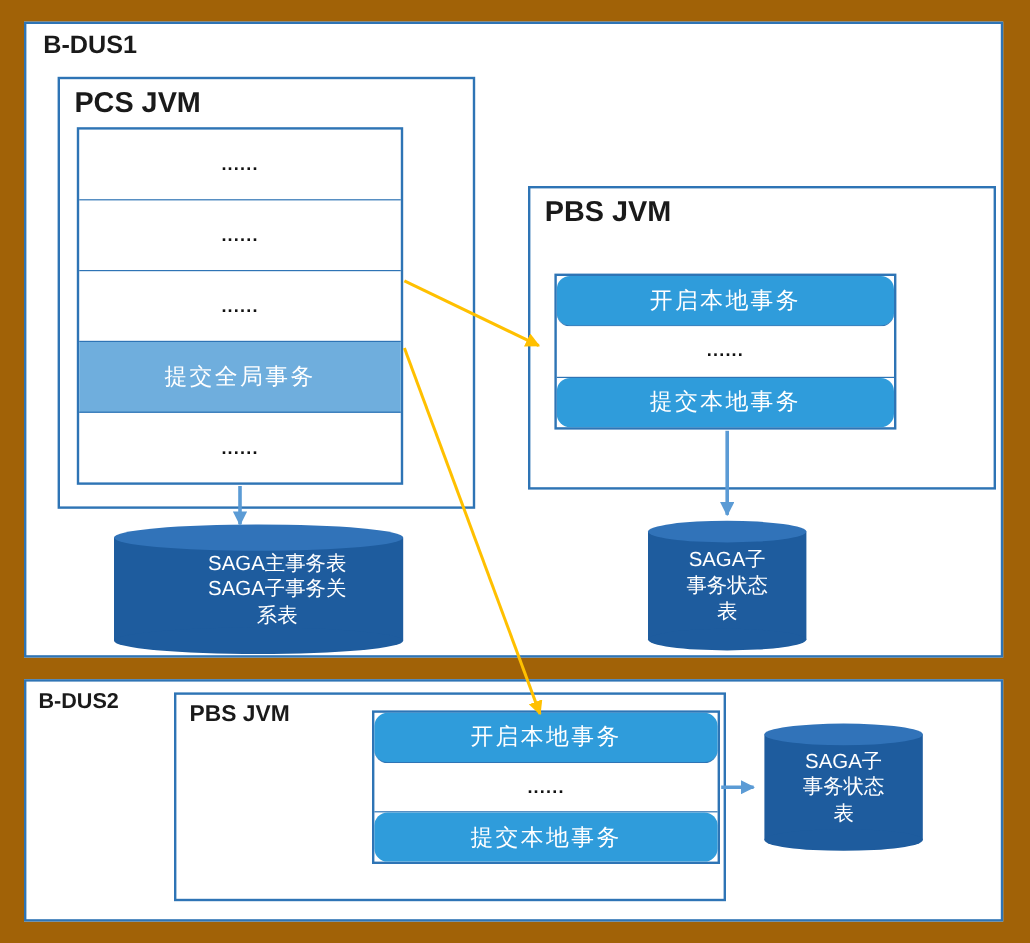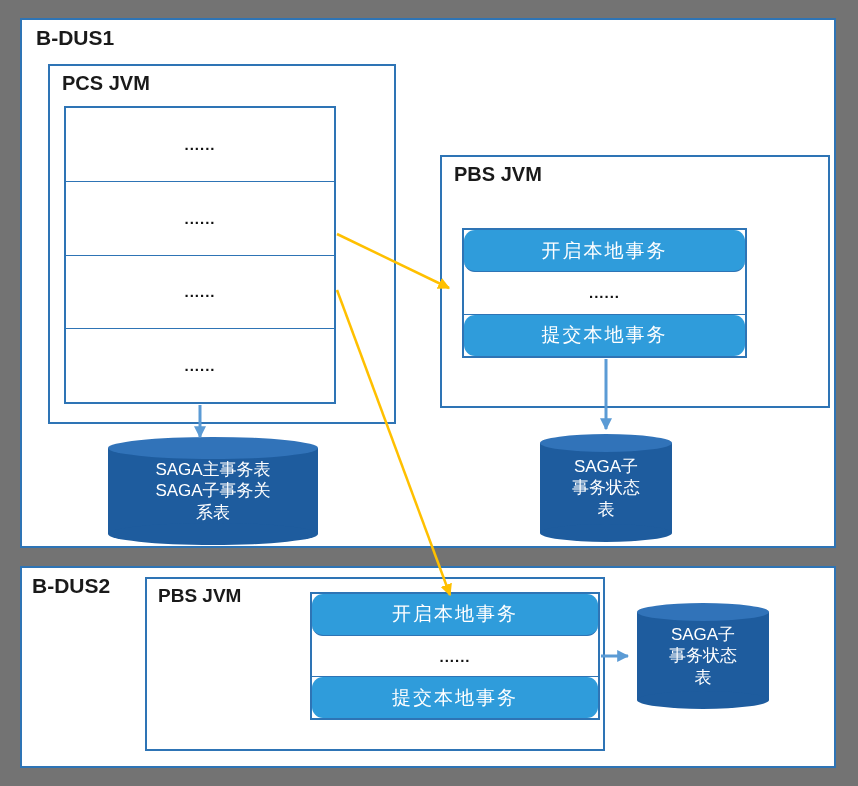--- a/index.html
+++ b/index.html
@@ -1,21 +1,21 @@
 <!DOCTYPE html>
 <html style="--border: #2E74B5; --bar-light: #6FAEDD; --bar-vivid: #2F9CDB; --cylinder: #1E5C9E; --cylinder-top: #3173B9; --arrow-blue: #5B9BD5; --arrow-yellow: #FFC000;"><head>
 <meta charset="utf-8">
 <style>
   html,body{margin:0;padding:0;background:#fff;}
   body{font-family:"Liberation Sans","DejaVu Sans",sans-serif;}
-  .canvas{position:relative;width:858px;height:786px;background:#737373;overflow:hidden;}
+  .canvas{position:relative;width:858px;height:786px;background:#a16207;overflow:hidden;}
   .abs{position:absolute;}
   .outer-box{border:2px solid var(--border,#2E74B5);background:#fff;box-sizing:border-box;}
   .inner-box{border:2px solid var(--border,#2E74B5);background:#fff;box-sizing:border-box;}
-  .box-label{font-size:20px;font-weight:600;color:#1a1a1a;white-space:nowrap;}
+  .box-label{font-size:24px;font-weight:600;color:#1a1a1a;white-space:nowrap;}
   .flow-table{display:flex;flex-direction:column;border:2px solid var(--border,#2E74B5);background:#fff;box-sizing:border-box;}
   .flow-row{flex:1;display:flex;align-items:center;justify-content:center;border-bottom:1px solid var(--border,#2E74B5);font-size:15px;font-weight:700;color:#111;letter-spacing:1px;box-sizing:border-box;}
   .flow-row:last-child{border-bottom:none;}
   .flow-row.action{color:#fff;font-weight:400;font-size:19px;letter-spacing:2px;}
   .pcs-tbl .flow-row.action{background:var(--bar-light,#6FAEDD);}
   .pbs-tbl .flow-row.action{background:var(--bar-vivid,#2F9CDB);border-radius:11px;}
   .cylinder{position:absolute;background:var(--cylinder,#1E5C9E);}
   .cylinder::before{content:"";position:absolute;left:0;right:0;top:-11px;height:22px;border-radius:50%;background:var(--cylinder-top,#3173B9);}
   .cylinder::after{content:"";position:absolute;left:0;right:0;bottom:-11px;height:22px;border-radius:50%;background:var(--cylinder,#1E5C9E);}
   .cyl-narrow.cylinder::before{top:-9px;height:18px;}
@@ -31,50 +31,51 @@
   <div class="abs outer-box" style="left:20px;top:18px;width:816px;height:530px;"></div>
   <div class="abs box-label" style="left:36px;top:26px;font-size:21px;">B-DUS1</div>
 
   <div class="abs inner-box" style="left:48px;top:64px;width:348px;height:360px;"></div>
   <div class="abs box-label" style="left:62px;top:72px;">PCS JVM</div>
 
   <div class="abs flow-table pcs-tbl" style="left:64px;top:106px;width:272px;height:298px;">
     <div class="flow-row">......</div>
     <div class="flow-row">......</div>
     <div class="flow-row">......</div>
+    <div class="flow-row action">提交全局事务</div>
     <div class="flow-row">......</div>
   </div>
 
   <div class="abs inner-box" style="left:440px;top:155px;width:390px;height:253px;"></div>
   <div class="abs box-label" style="left:454px;top:163px;">PBS JVM</div>
 
   <div class="abs flow-table pbs-tbl" style="left:462px;top:228px;width:285px;height:130px;">
     <div class="flow-row action">开启本地事务</div>
     <div class="flow-row">......</div>
     <div class="flow-row action">提交本地事务</div>
   </div>
 
-  <div class="cylinder" style="left:108px;top:448px;width:210px;height:86px;">
+  <div class="cylinder" style="left:95px;top:448px;width:210px;height:86px;padding-left:31px;">
     <div class="cyl-text">
       <div>SAGA主事务表</div>
       <div>SAGA子事务关</div>
       <div>系表</div>
     </div>
   </div>
 
   <div class="cylinder cyl-narrow" style="left:540px;top:443px;width:132px;height:90px;">
     <div class="cyl-text">
       <div>SAGA子</div>
       <div>事务状态</div>
       <div>表</div>
     </div>
   </div>
 
   <div class="abs outer-box" style="left:20px;top:566px;width:816px;height:202px;"></div>
-  <div class="abs box-label" style="left:32px;top:574px;font-size:21px;">B-DUS2</div>
+  <div class="abs box-label" style="left:32px;top:574px;font-size:18px;">B-DUS2</div>
 
   <div class="abs inner-box" style="left:145px;top:577px;width:460px;height:174px;"></div>
   <div class="abs box-label" style="left:158px;top:585px;font-size:19px;">PBS JVM</div>
 
   <div class="abs flow-table pbs-tbl" style="left:310px;top:592px;width:290px;height:128px;">
     <div class="flow-row action">开启本地事务</div>
     <div class="flow-row">......</div>
     <div class="flow-row action">提交本地事务</div>
   </div>
 

